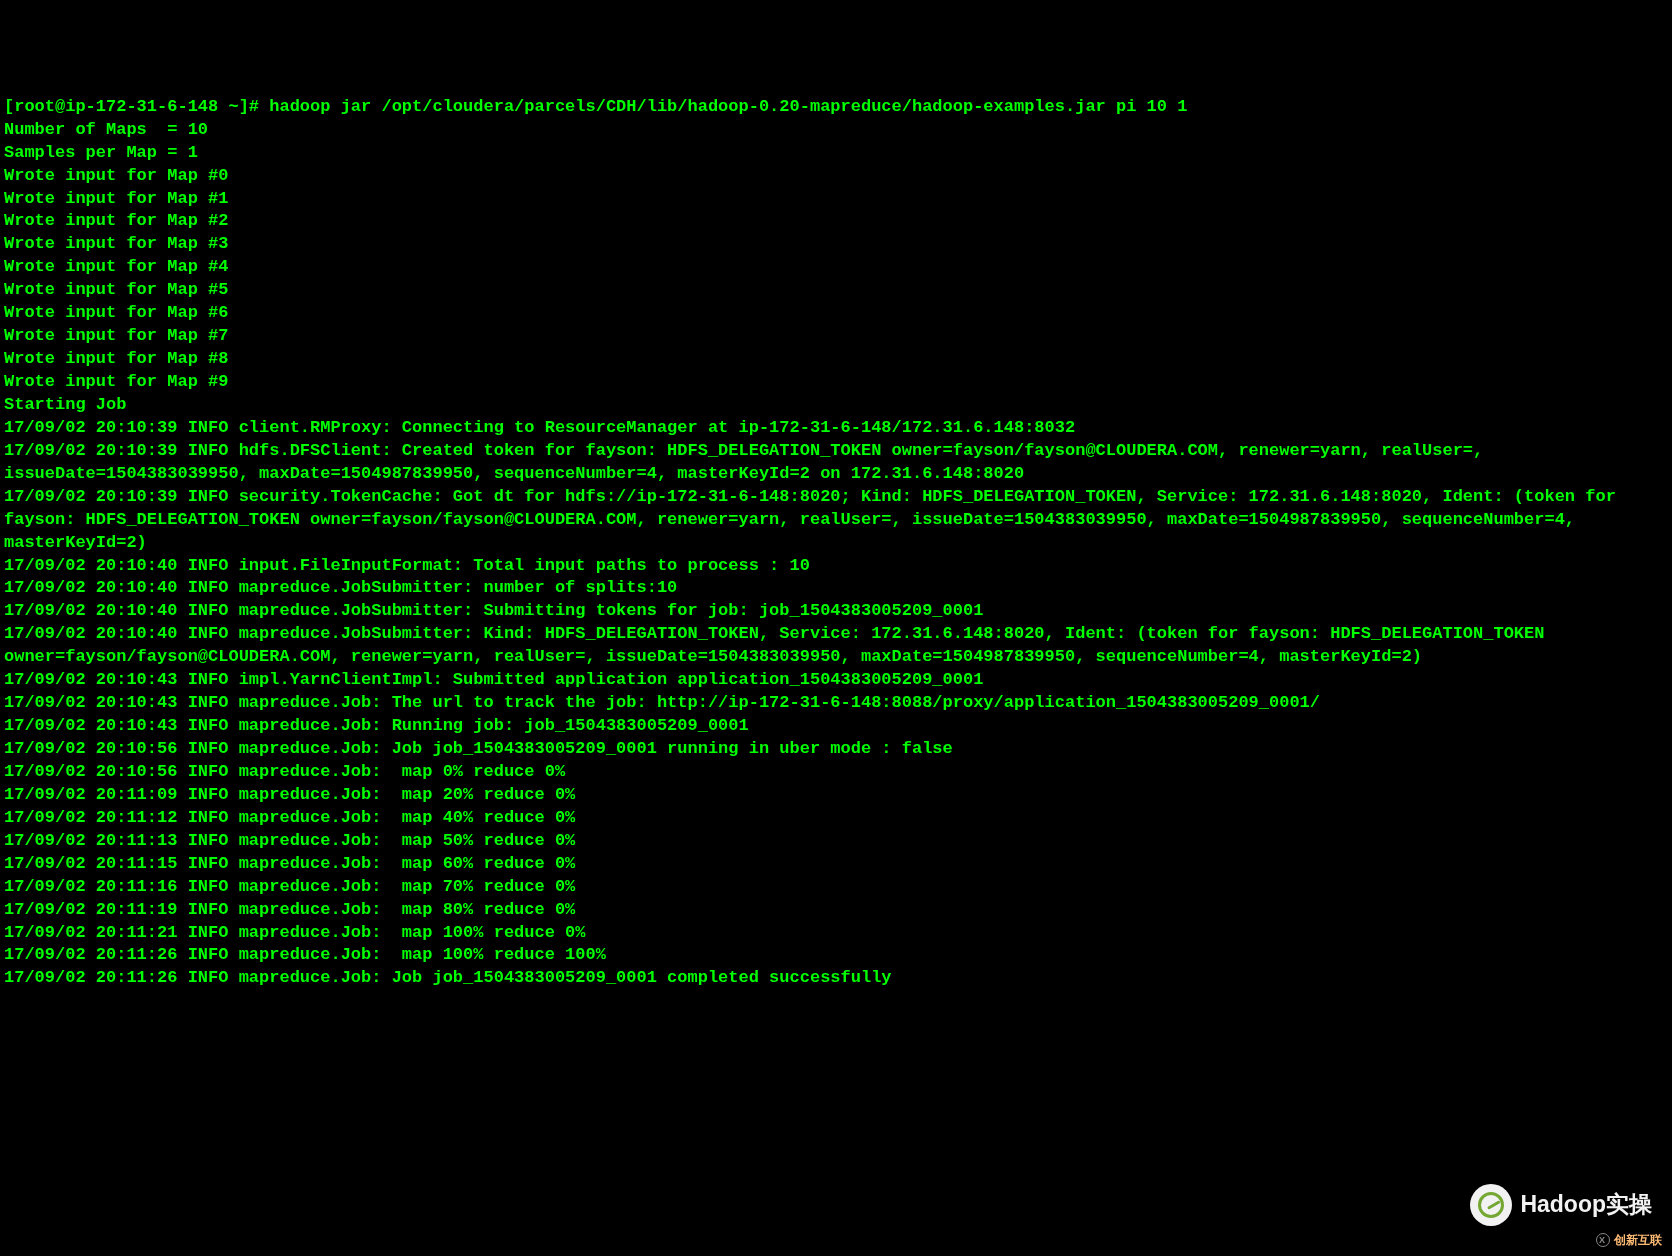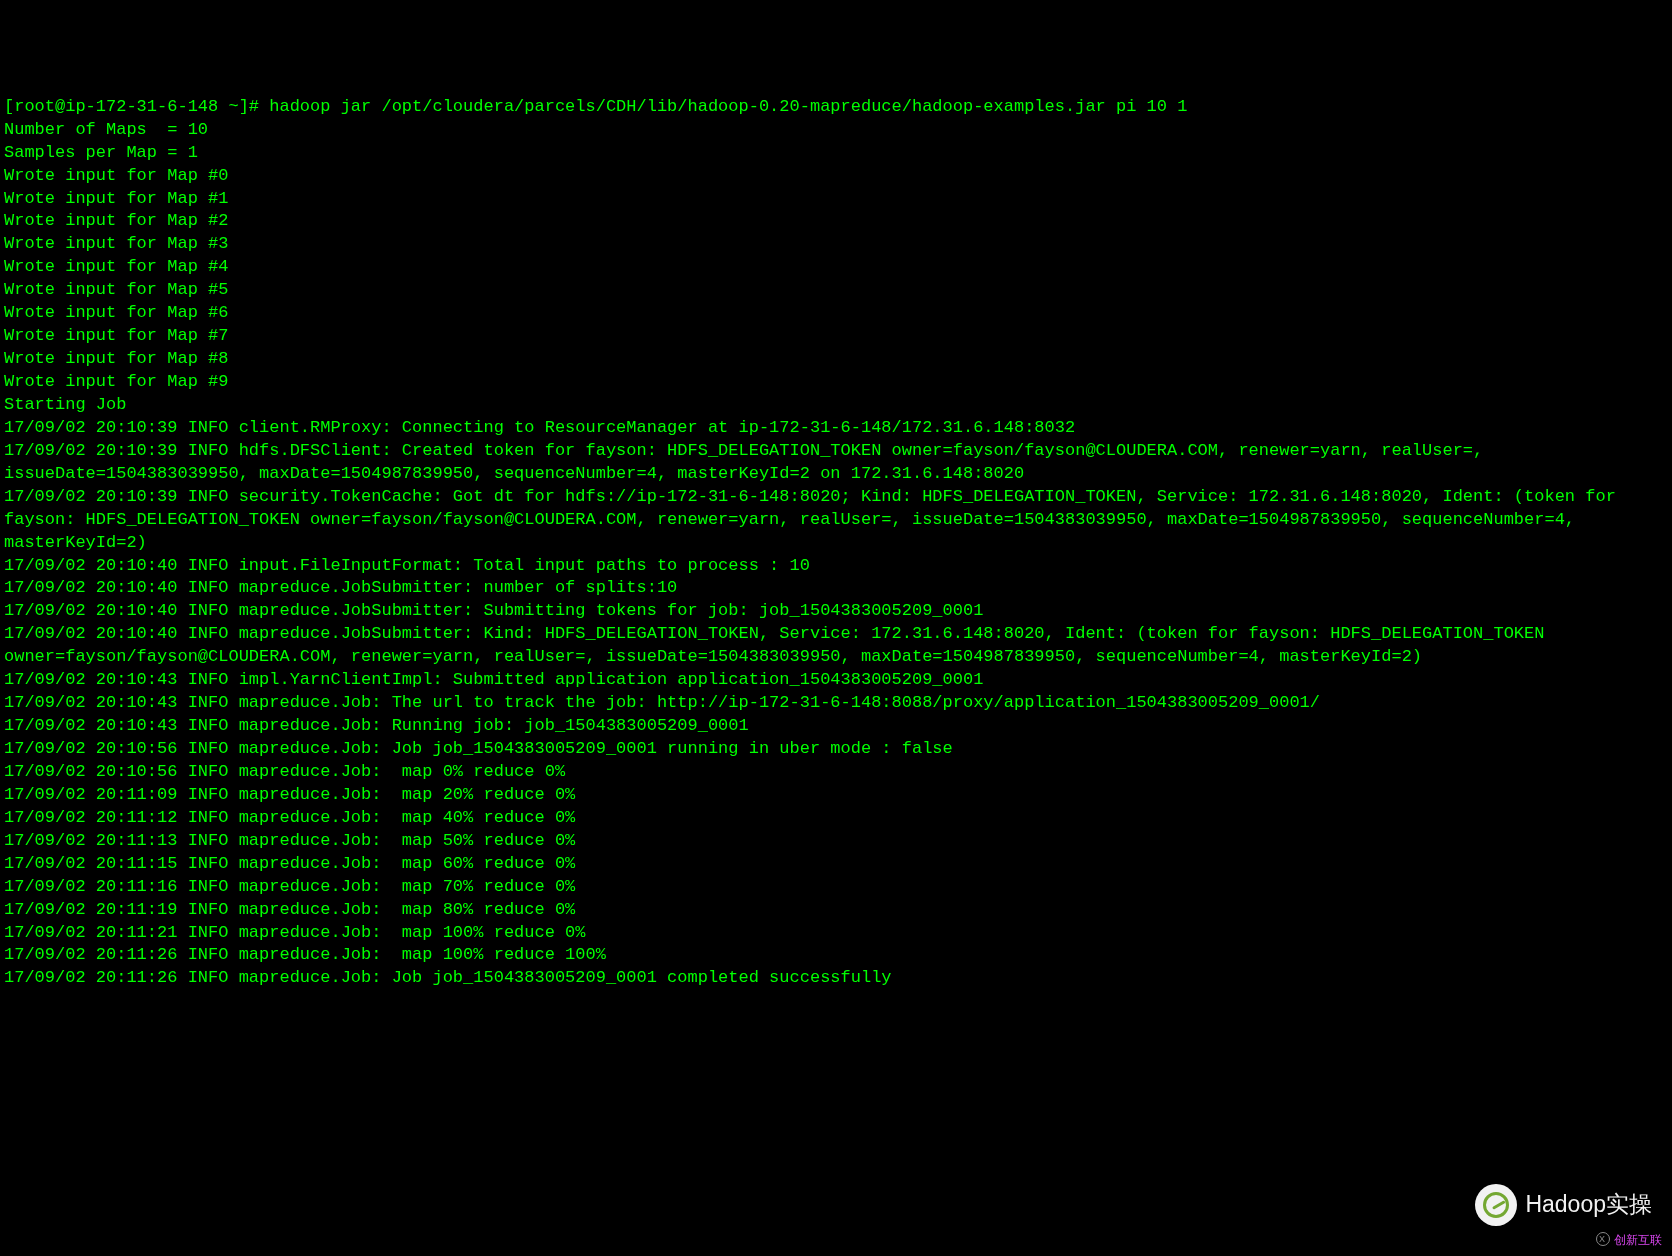--- a/index.html
+++ b/index.html
@@ -1,18 +1,19 @@
 <!DOCTYPE html>
 <html><head>
   <meta charset="utf-8">
   <style>
     * {
       margin: 0;
       padding: 0;
       box-sizing: border-box;
+      font-weight: bold;
     }
     body {
       background-color: #000000;
       color: #00ff00;
       font-family: 'Consolas', 'Monaco', 'Courier New', monospace;
       font-size: 17px;
       line-height: 1.35;
       padding: 4px;
       white-space: pre-wrap;
       word-wrap: break-word;
@@ -58,25 +59,25 @@
       background: #7bb135;
       top: 50%;
       left: 50%;
       transform: translate(-30%, -50%) rotate(-30deg);
       border-radius: 2px;
     }
     .watermark-small {
       position: fixed;
       bottom: 8px;
       right: 10px;
-      color: #d946ef;
+      color: #fdba74;
       font-size: 12px;
       font-family: sans-serif;
       display: flex;
-      align-items: flex-start;
+      align-items: center;
     }
     .watermark-small-logo {
       width:14px;
       height:14px;
       border:1px solid #888;
       border-radius:50%;
       margin-right:4px;
       display:inline-block;
       position:relative;
     }

